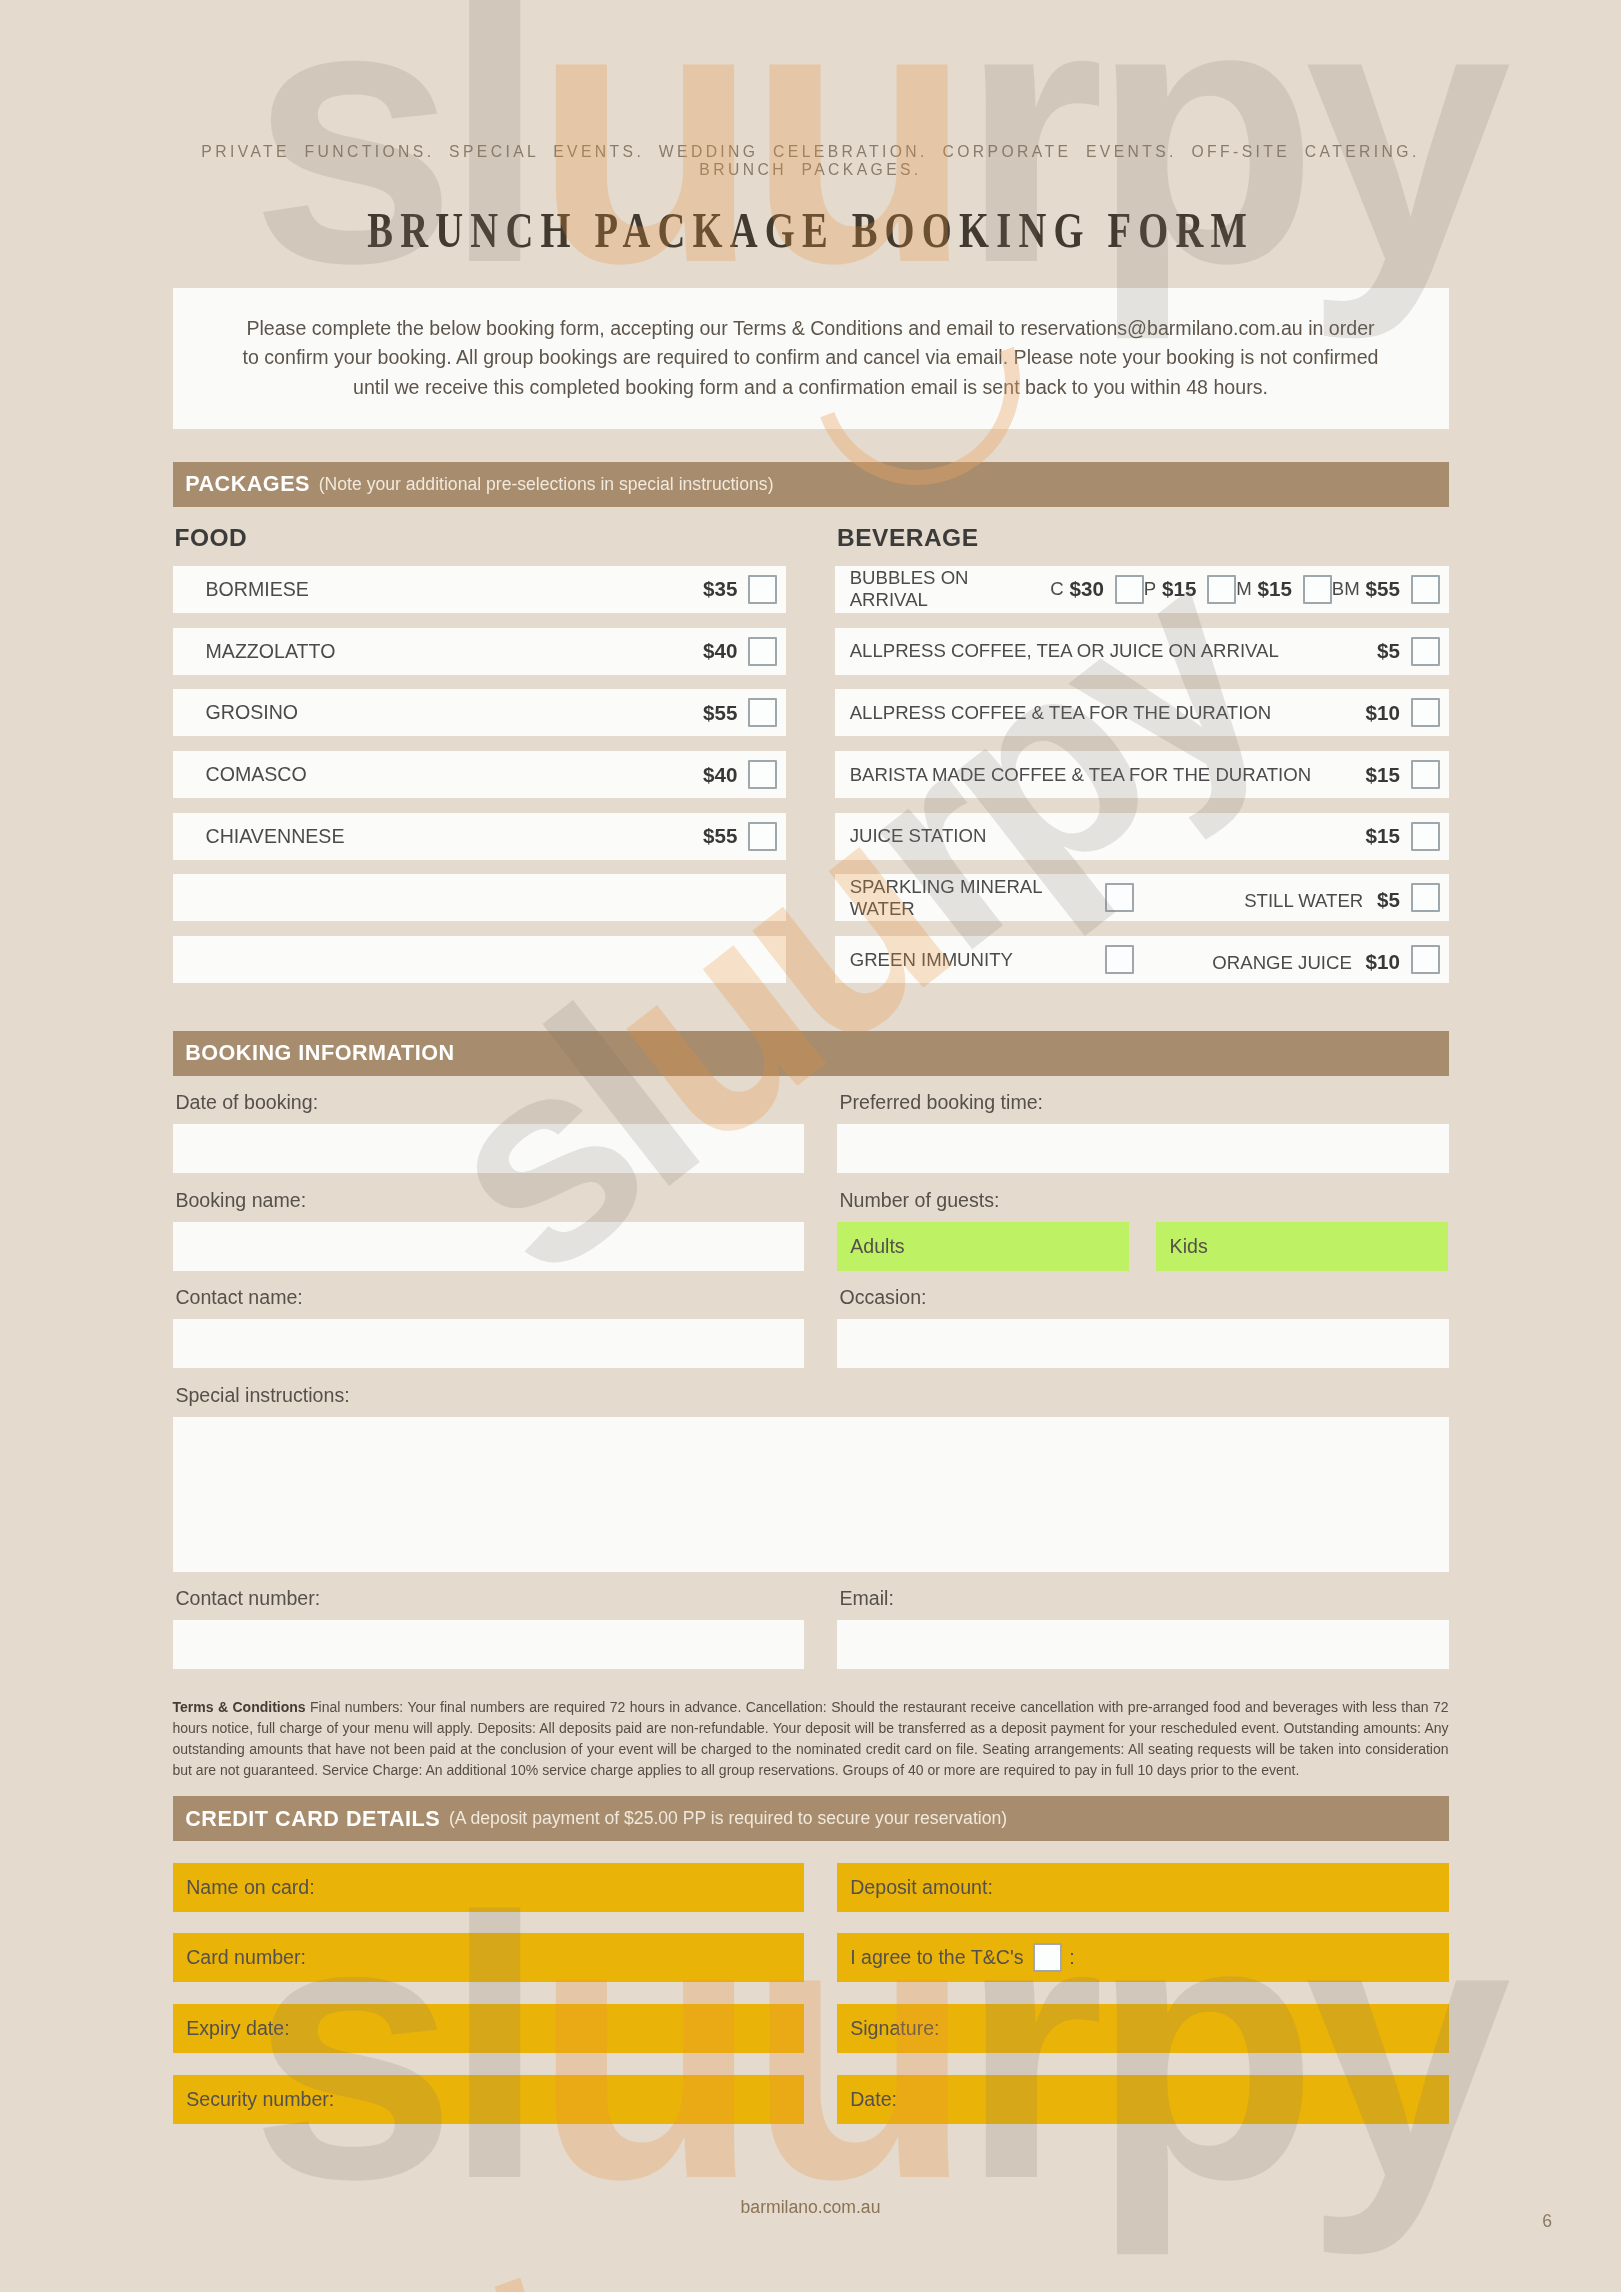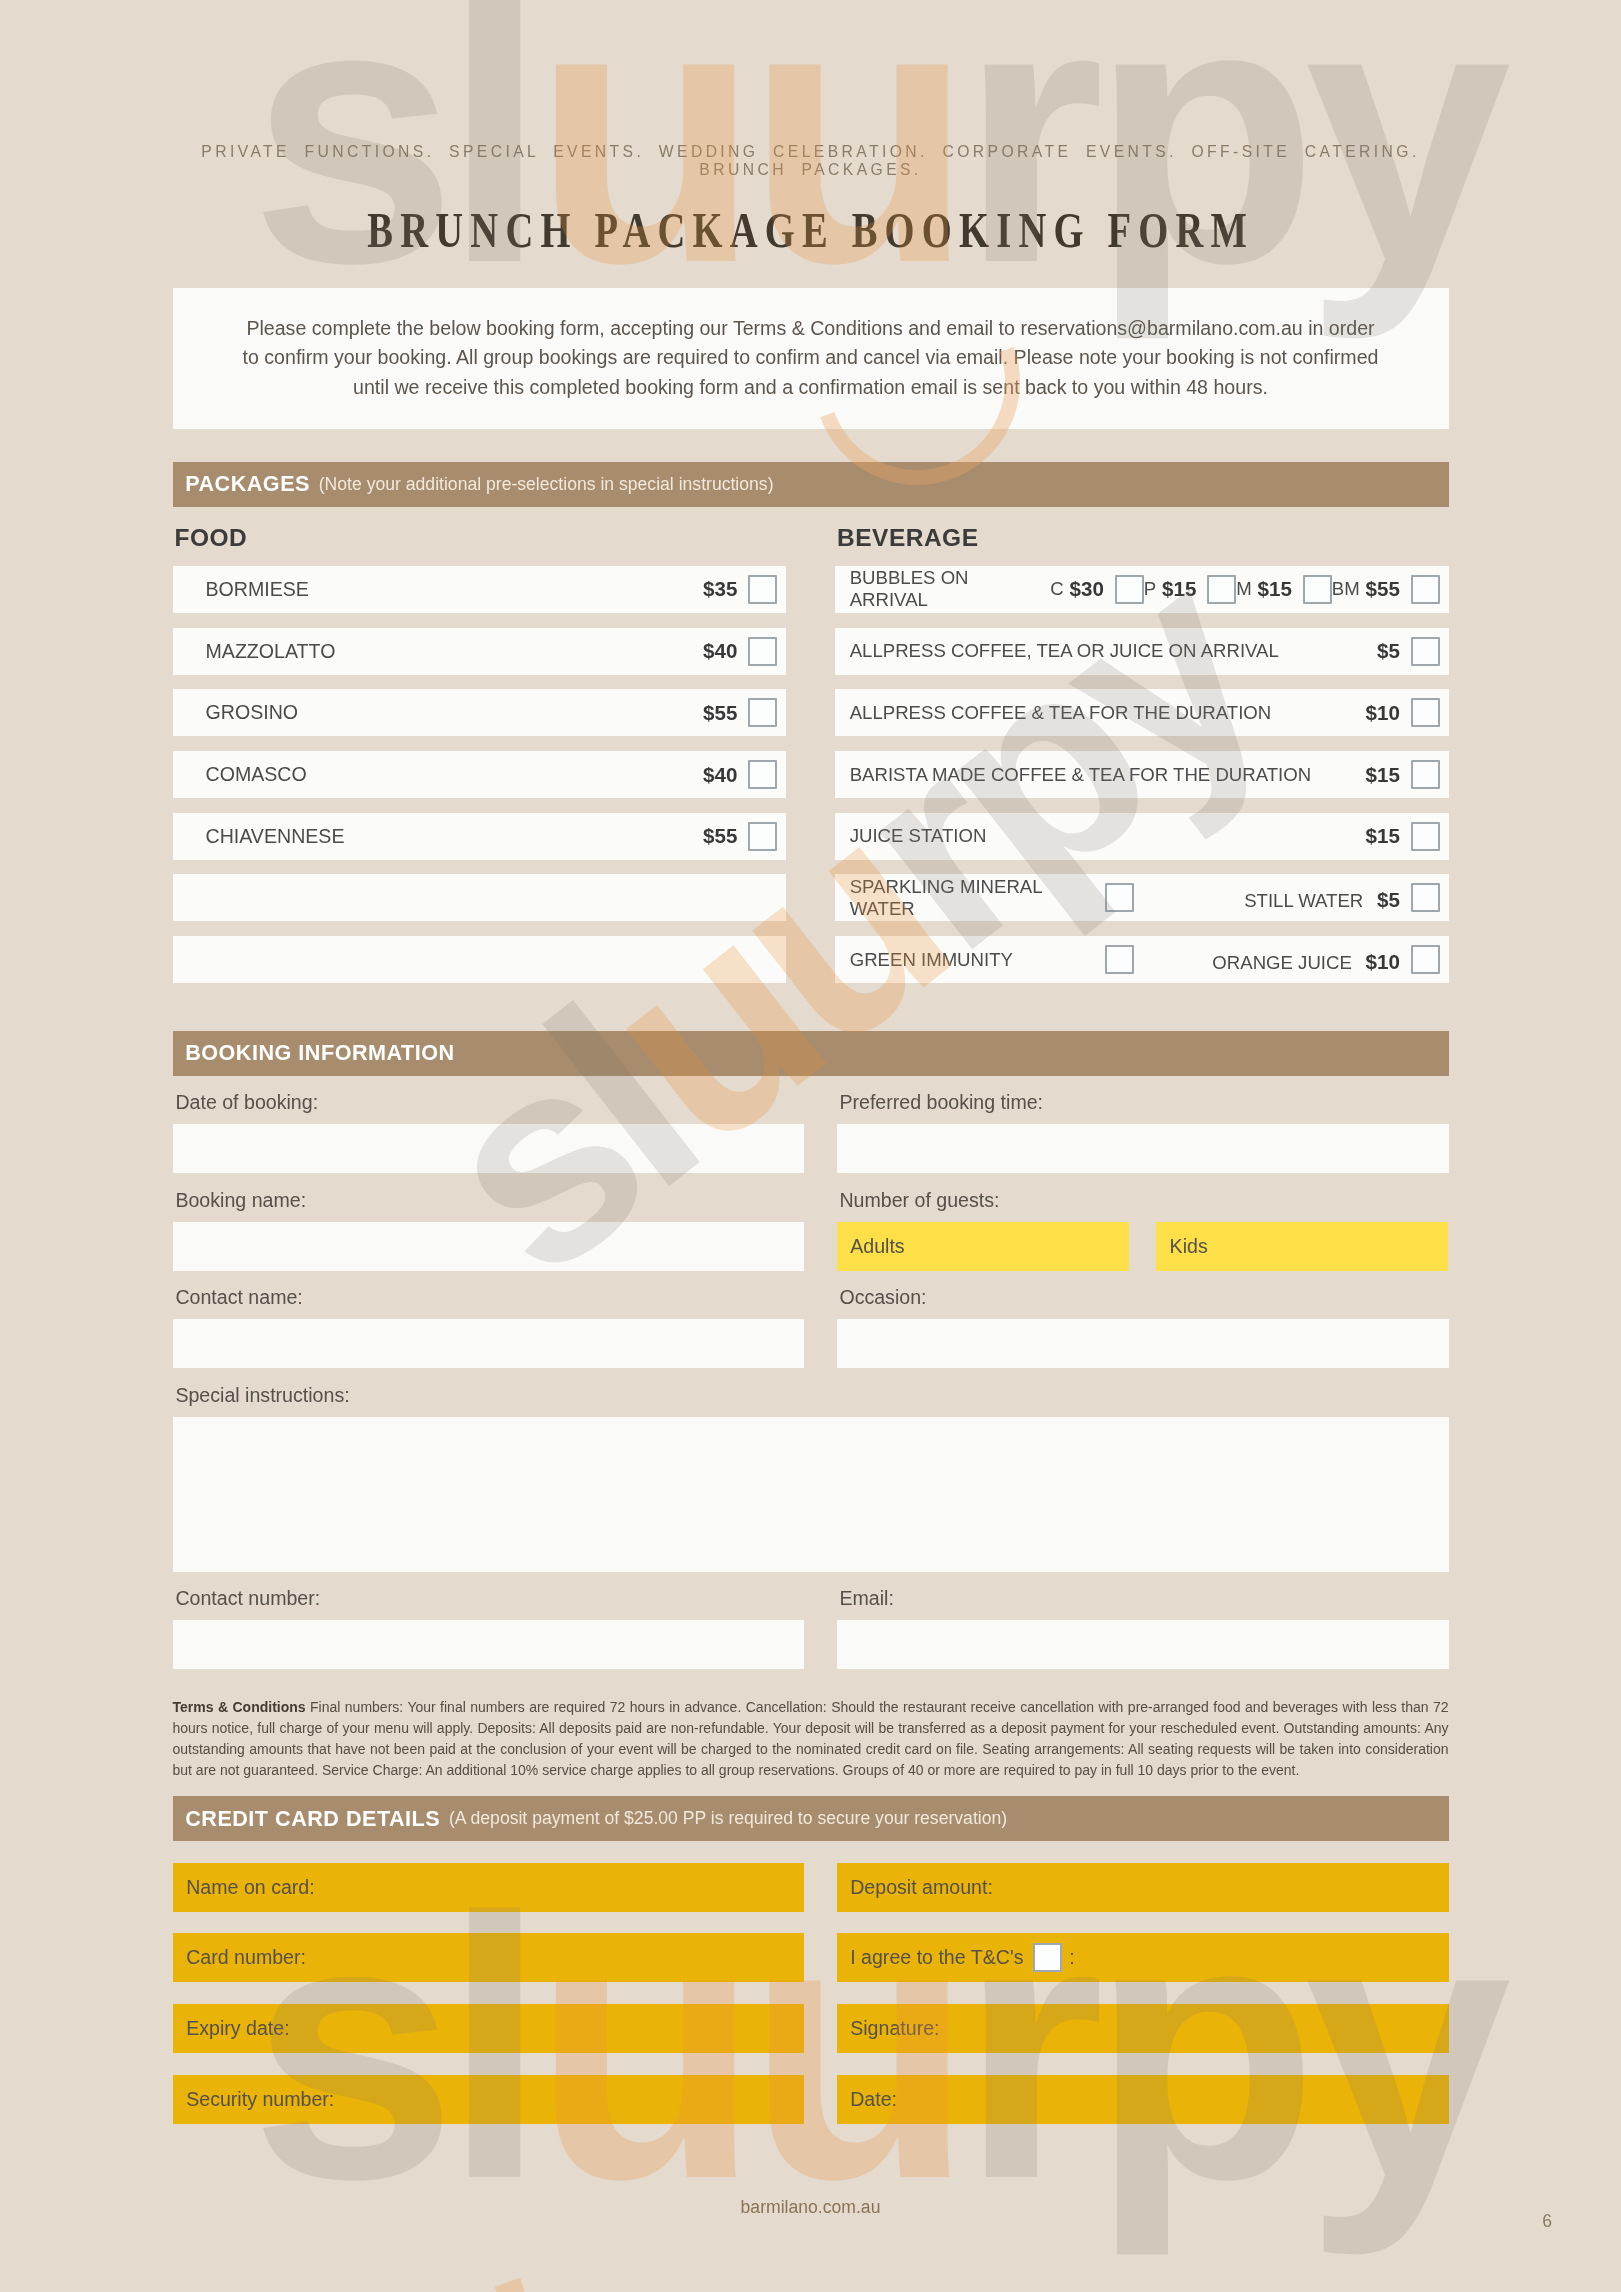--- a/index.html
+++ b/index.html
@@ -57,21 +57,21 @@
   .dual-right { margin-left:auto; display:flex; align-items:flex-end; }
   .dual-right .rlabel { font-size:18.6px; color:#4b4b4b; margin-right:13.7px; }
 
   
   .f-row { display:flex; gap:33px; margin-top:15.7px; }
   .fcol-l { width:631px; }
   .fcol-r { width:612px; }
   .flabel { font-size:19.6px; color:#56504a; margin:0 0 9.8px 2.9px; display:block; }
   .input { height:49px; background:#fafaf8; }
   .input-split { display:flex; gap:27.4px; }
-  .input-half { width:292px; height:49px; background:#fde047; display:flex; align-items:center; padding-left:13.7px; font-size:19.6px; color:#55504a; }
+  .input-half { width:292px; height:49px; background:#bef264; display:flex; align-items:center; padding-left:13.7px; font-size:19.6px; color:#55504a; }
   .textarea { height:155px; background:#fafaf8; width:100%; }
 
   
   .terms { margin-top:27.4px; font-size:14px; line-height:1.5; color:#564e44; text-align:justify; }
   .terms b { color:#443c33; }
 
   
   .c-row { display:flex; gap:33px; margin-top:21.6px; }
   .cbox {
     height:49px; background:#eab308; display:flex; align-items:center;

